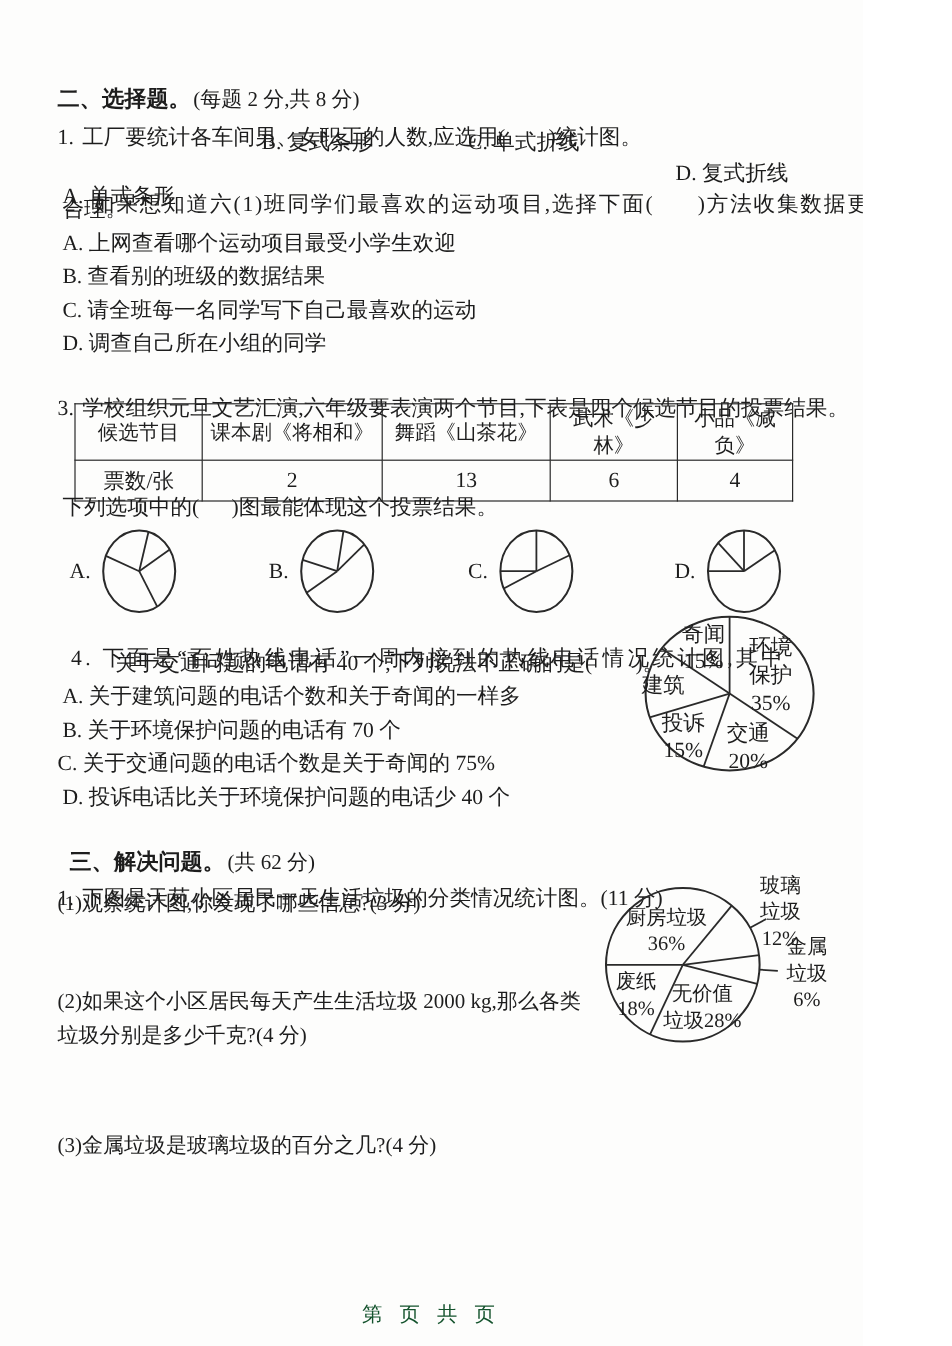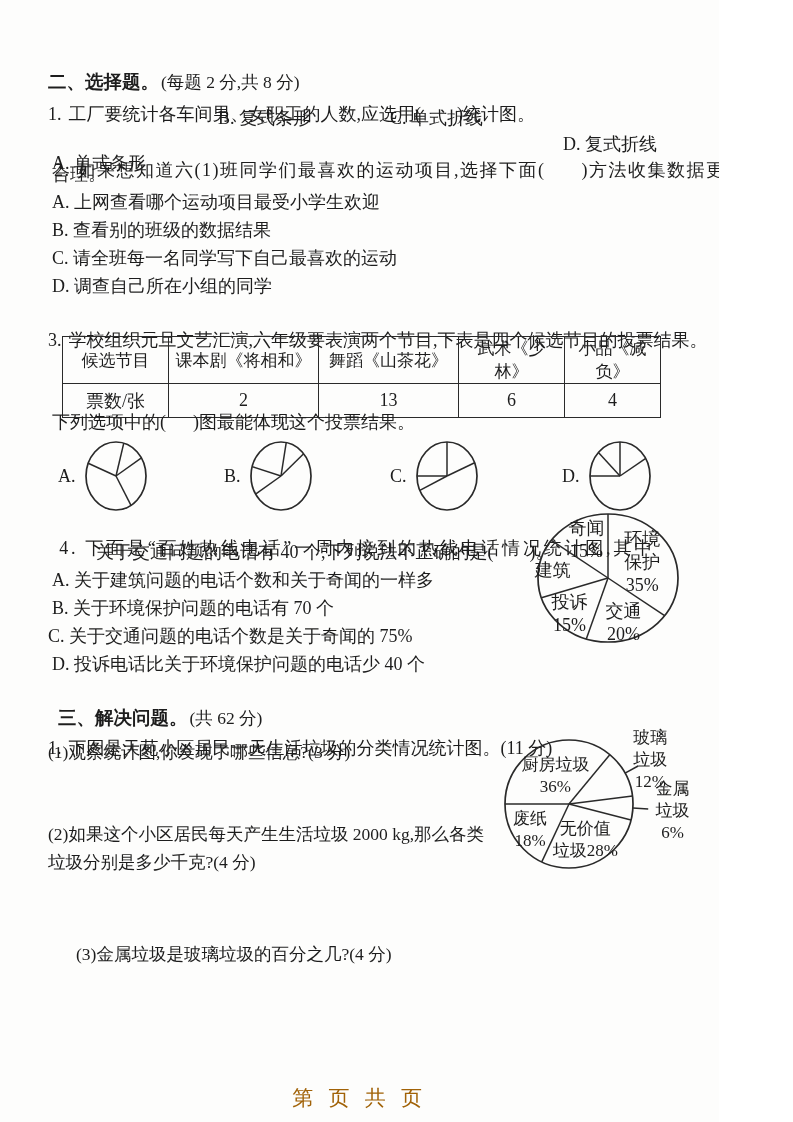--- a/index.html
+++ b/index.html
@@ -21,21 +21,21 @@
   table.votes td{border:1.6px solid #2a2a2a;padding:0 4px;}
   table.votes tr.hdr td{height:36px;}
   table.votes tr.val td{height:33px;font-size:18px;}
   .pie-opt-row{position:absolute;top:434px;left:0;width:793px;height:84px;}
   .pie-opt{position:absolute;display:flex;align-items:center;}
   .pie-opt .lbl{font-size:18px;margin-right:4px;}
   svg{font-family:inherit;}
   .abs-svg{position:absolute;}
   .footer{
     position:absolute;left:0;right:0;top:1084px;text-align:center;
-    font-size:21px;letter-spacing:5px;color:#a16207;
+    font-size:17px;letter-spacing:5px;color:#14532d;
   }
 </style>
 </head>
 <body>
 
 <div class="page">
 
   <div class="line" style="left:30px;top:46px;">
     <span class="heading-bold">二、选择题。</span><span class="heading-note">(每题 2 分,共 8 分)</span>
   </div>
@@ -157,21 +157,21 @@
 
   <div class="line" style="left:40px;top:682px;">
     <span class="heading-bold">三、解决问题。</span><span class="heading-note">(共 62 分)</span>
   </div>
   <div class="line" style="left:30px;top:712px;">
     <span class="qnum">1.</span><span>下图是天苑小区居民一天生活垃圾的分类情况统计图。(11 分)</span>
   </div>
   <div class="line s3" style="left:48px;top:740px;">(1)观察统计图,你发现了哪些信息?(3 分)</div>
   <div class="line s3" style="left:48px;top:822px;">(2)如果这个小区居民每天产生生活垃圾 2000 kg,那么各类</div>
   <div class="line s3" style="left:48px;top:850px;">垃圾分别是多少千克?(4 分)</div>
-  <div class="line s3" style="left:48px;top:942px;margin-left:28px;">(3)金属垃圾是玻璃垃圾的百分之几?(4 分)</div>
+  <div class="line s3" style="left:48px;top:942px;">(3)金属垃圾是玻璃垃圾的百分之几?(4 分)</div>
 
   <svg class="abs-svg" style="left:498px;top:722px;" width="240" height="170">
       <ellipse cx="71" cy="82" rx="64" ry="64" fill="none" stroke="#2a2a2a" stroke-width="1.7"></ellipse>
       <line x1="71" y1="82" x2="7" y2="81.99999999999999" stroke="#2a2a2a" stroke-width="1.5"></line>
       <text x="57.375062669917675" y="53.04553432108737" text-anchor="middle" fill="#1d1d1d" font-size="17"><tspan x="57.375062669917675" y="47.995534321087376">厨房垃圾</tspan><tspan x="57.375062669917675" y="69.99553432108738">36%</tspan></text>
       <line x1="71" y1="82" x2="111.79513534391614" y2="32.68715246234949" stroke="#2a2a2a" stroke-width="1.5"></line>
       <line x1="127.08362752280726" y1="51.16776485749022" x2="140.543698128281" y2="43.76802842328787" stroke="#2a2a2a" stroke-width="1.5"></line>
       <text x="152.32125990807054" y="37.29325904336082" text-anchor="middle" fill="#1d1d1d" font-size="17"><tspan x="152.32125990807054" y="21.24325904336082">玻璃</tspan><tspan x="152.32125990807054" y="43.24325904336082">垃圾</tspan><tspan x="152.32125990807054" y="65.24325904336082">12%</tspan></text>
       <line x1="71" y1="82" x2="134.4953408841266" y2="73.97867305188453" stroke="#2a2a2a" stroke-width="1.5"></line>
       <line x1="134.8737106194094" y1="86.01859324987605" x2="150.20340116806761" y2="86.9830556298463" stroke="#2a2a2a" stroke-width="1.5"></line>

